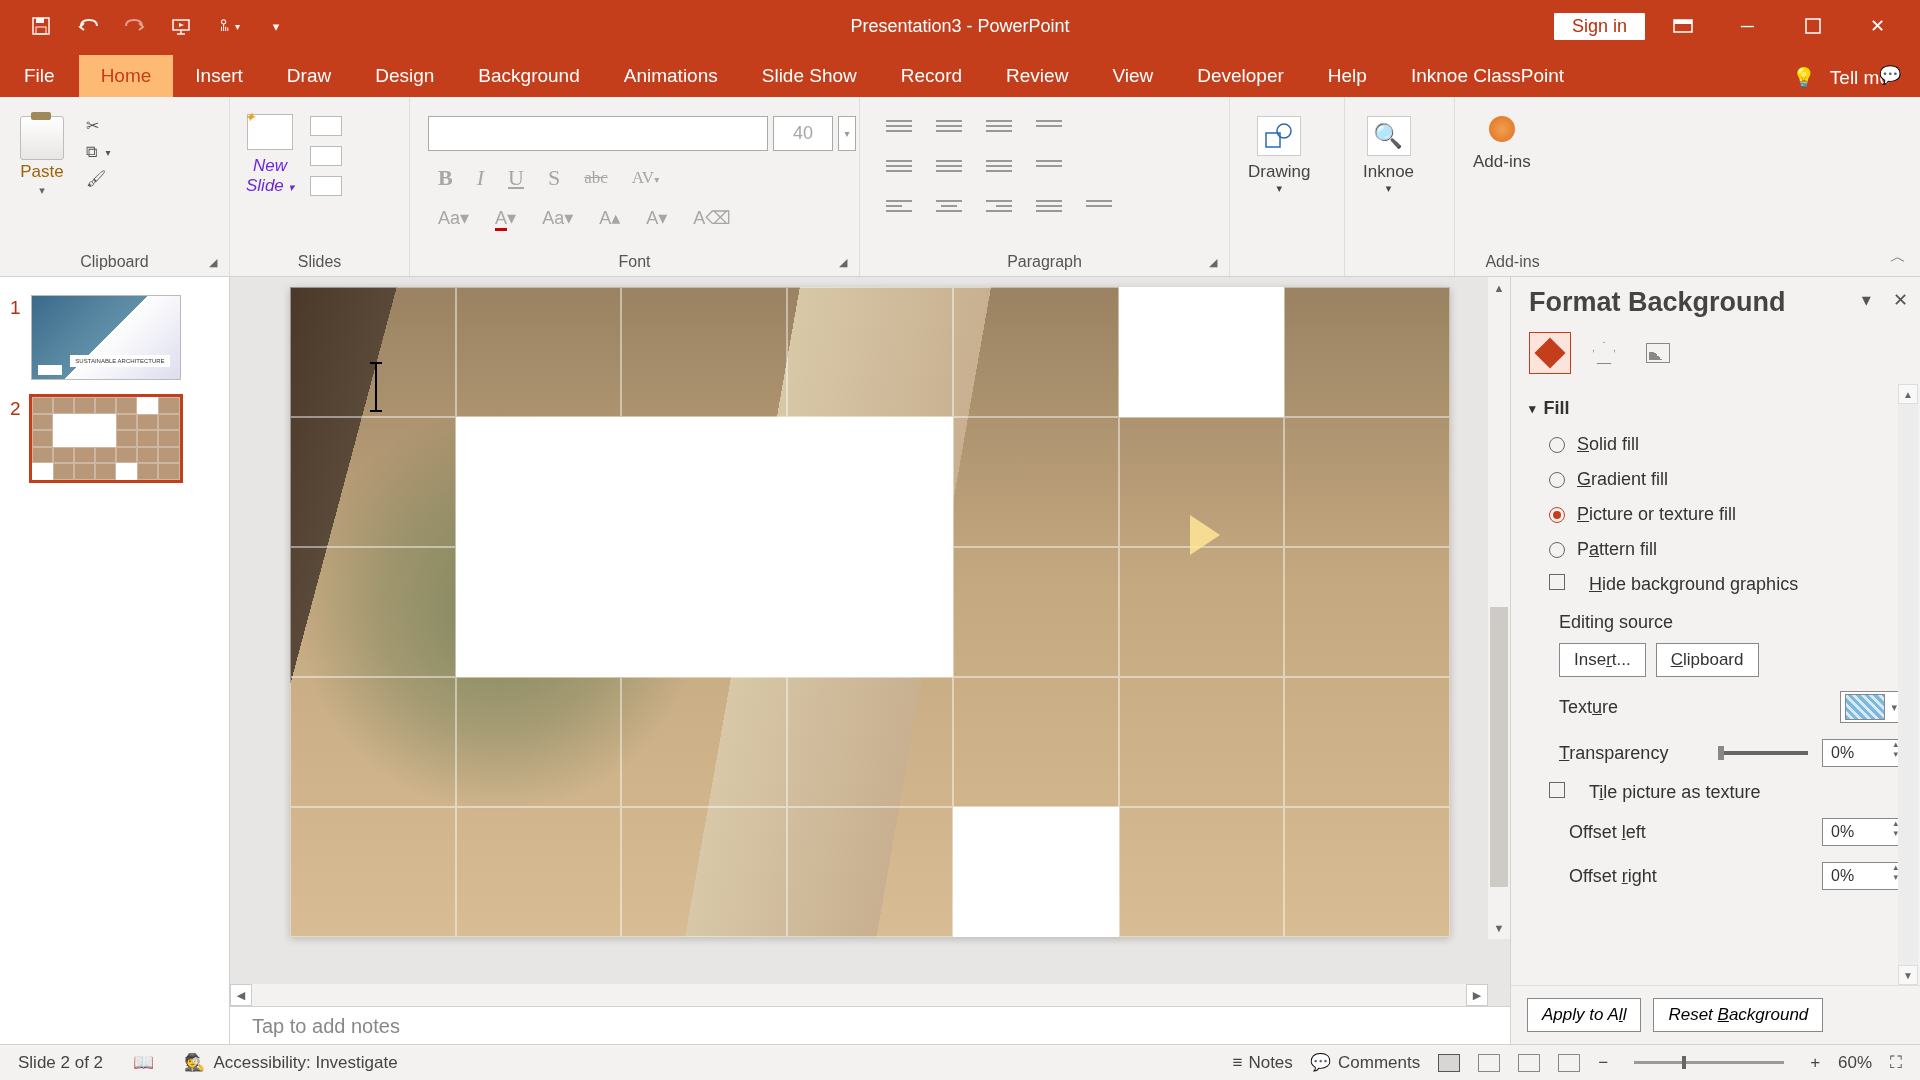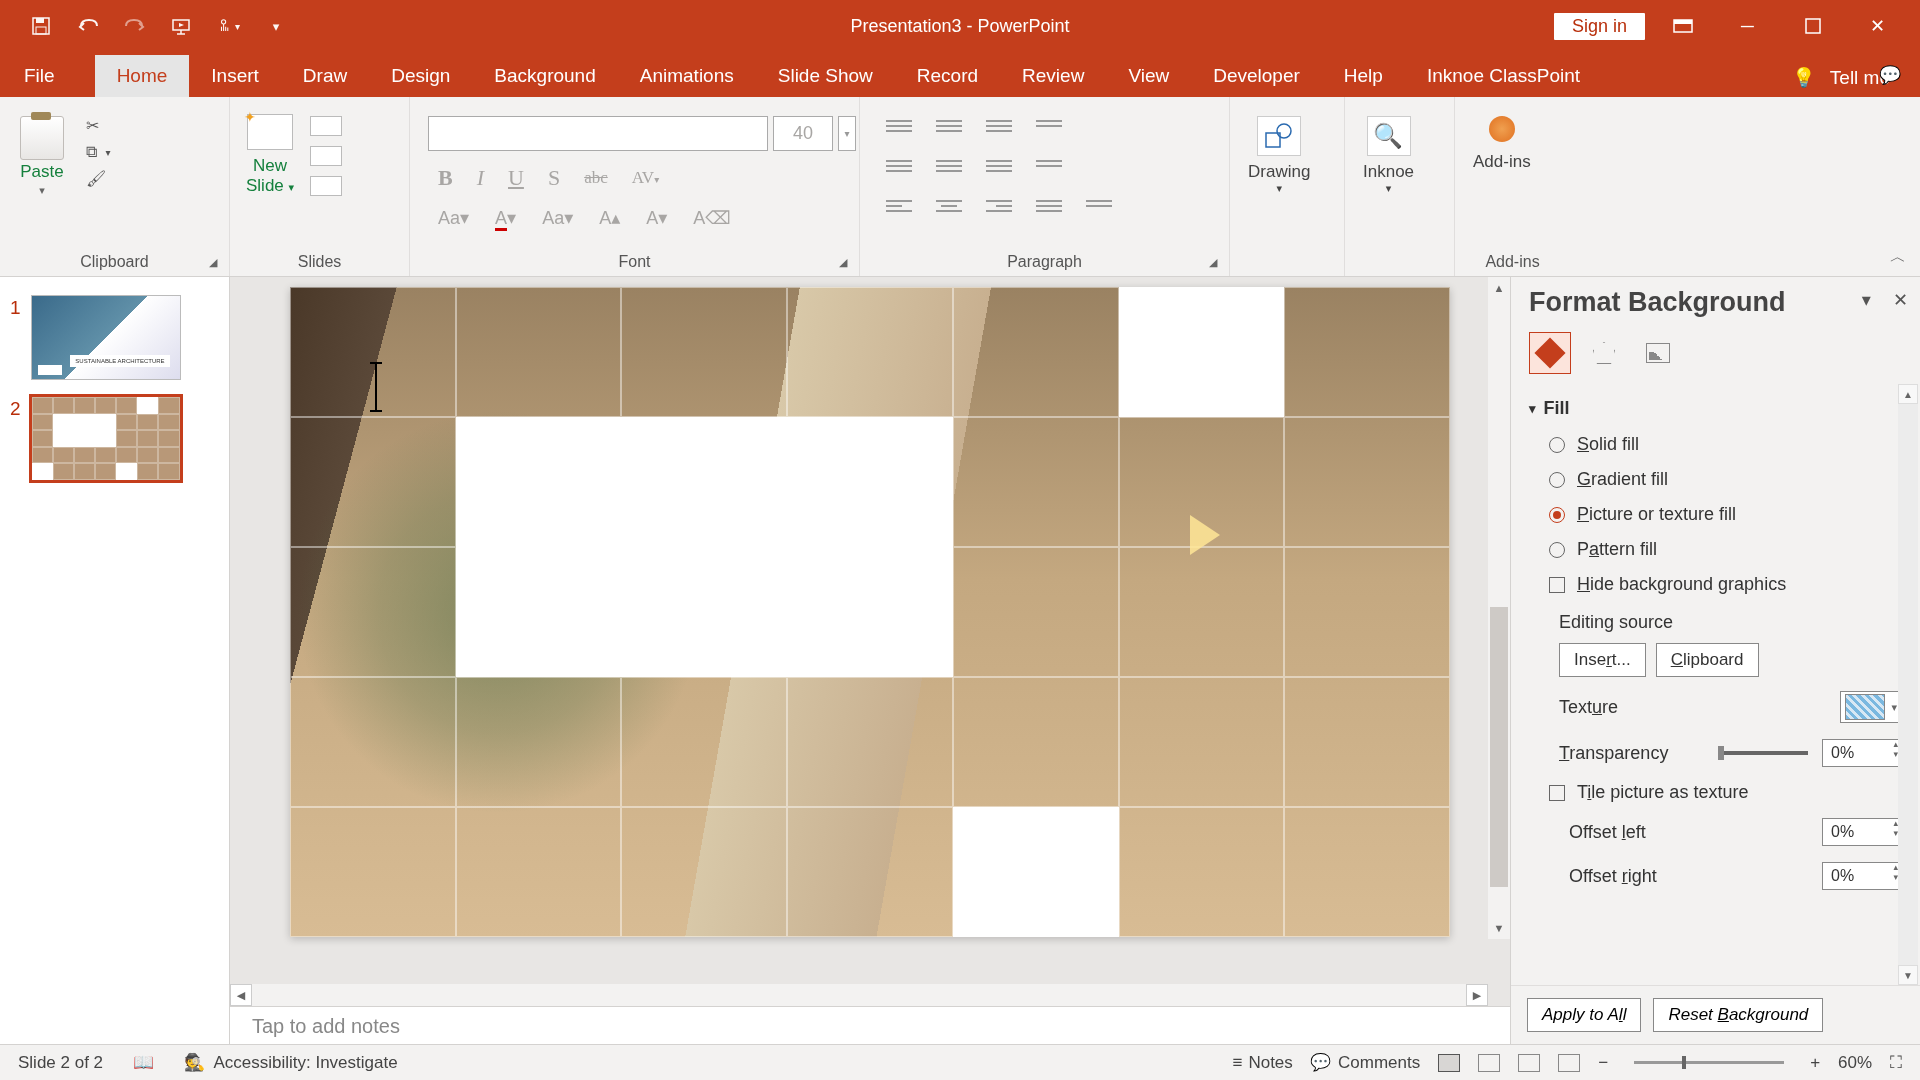--- a/index.html
+++ b/index.html
@@ -11,39 +11,39 @@
 .titlebar .qat-icon { width: 22px; height: 22px; display: flex; align-items: center; justify-content: center; opacity: 0.95; }
 .titlebar .doc-title { position: absolute; left: 50%; transform: translateX(-50%); font-size: 18px; }
 .titlebar .right-controls { position: absolute; right: 0; display: flex; align-items: center; gap: 10px; padding-right: 15px; }
 .signin-btn { background: #fff; color: #b82e0a; padding: 3px 18px; font-size: 18px; border-radius: 1px; }
 .win-btn { width: 55px; height: 24px; display: flex; align-items: center; justify-content: center; font-size: 18px; }
 
 
 .tabbar { height: 45px; background: #c43e1c; display: flex; align-items: flex-end; }
 .tab { padding: 10px 22px; color: #fff; font-size: 19px; cursor: pointer; }
 .tab.file { padding: 10px 24px; }
-.tab.active { background: #e5e5e5; color: #c43e1c; margin-left: 16px; }
+.tab.active { background: #fdba74; color: #c43e1c; }
 .tellme { margin-left: auto; display: flex; align-items: center; gap: 14px; padding: 0 30px 8px 10px; color: #fff; font-size: 19px; }
 
 
 .ribbon { height: 180px; background: #f3f2f1; border-bottom: 1px solid #d4d2d0; display: flex; position: relative; }
 .ribbon-group { border-right: 1px solid #e0dedd; display: flex; flex-direction: column; justify-content: space-between; padding: 8px 0 0 0; }
 .ribbon-group-label { font-size: 16px; color: #555; text-align: center; padding: 4px 0 5px 0; }
 .ribbon-group-body { flex: 1; display: flex; align-items: flex-start; padding: 5px 8px; }
 .dlg-launcher { position: absolute; bottom: 6px; right: 6px; width: 14px; height: 14px; font-size: 11px; color: #666; }
 
 .clipboard-grp { width: 230px; }
 .clipboard-paste { display: flex; flex-direction: column; align-items: center; gap: 2px; padding: 6px 12px 2px; }
 .clipboard-icn { width: 44px; height: 44px; background: linear-gradient(#fff,#e8e6e4); border: 1px solid #c0bcb8; border-radius: 3px; position: relative; }
 .clipboard-icn::before { content:''; position:absolute; top:-5px; left:10px; width:20px; height:8px; background:#a08858; border-radius:2px; }
 .clipboard-side { display: flex; flex-direction: column; gap: 8px; padding: 6px 10px; }
 .clipboard-side > div { display:flex; align-items:center; gap:8px; font-size: 16px; color:#555; }
 
 .slides-grp { width: 180px; }
-.newslide { display:flex; flex-direction:column; align-items:center; padding:4px 8px; color:#15803d; font-size:17px; text-align:center; }
+.newslide { display:flex; flex-direction:column; align-items:center; padding:4px 8px; color:#6d28d9; font-size:17px; text-align:center;font-style:italic; }
 .newslide-icn { width:46px; height:36px; background:#fff; border:1px solid #bbb; position:relative; margin-bottom:6px; }
 .newslide-icn::after { content:'✦'; position:absolute; top:-6px; left:-4px; color:#f0a020; font-size:14px; }
 .slides-right { display:flex; flex-direction:column; gap:10px; padding:6px 8px; }
 .slides-right > div { width:32px; height:20px; border:1px solid #bbb; background:#fff; position:relative; }
 
 .font-grp { width: 450px; position: relative; justify-content: space-between; }
 .font-row1 { display:flex; gap:5px; padding:6px 10px; }
 .font-name { width: 340px; height: 35px; background:#fff; border:1px solid #aaa; }
 .font-size { width: 60px; height: 35px; background:#fff; border:1px solid #aaa; display:flex; align-items:center; justify-content:center; color:#a8a6a4; font-size:18px; }
 .font-row2 { display:flex; gap:24px; padding:8px 20px; align-items:center; }
@@ -122,21 +122,21 @@
 
 .pane-body { flex:1; overflow:hidden; padding:6px 18px; position:relative; font-size:18px; color:#333; }
 .pane-scroll { position:absolute; right:2px; top:0; bottom:0; width:20px; background:#ececec; }
 .pane-scroll-arrow { position:absolute; left:0; right:0; height:20px; display:flex; align-items:center; justify-content:center; color:#666; font-size:10px; background:#f8f8f8; border:1px solid #ddd; }
 
 .section-hdr { display:flex; align-items:center; gap:8px; padding:8px 0; font-weight:600; font-size:18px; cursor:pointer; }
 .radio-row { display:flex; align-items:center; gap:12px; padding:7px 0 7px 20px; }
 .radio { width:16px; height:16px; border:1.5px solid #666; border-radius:50%; position:relative; }
 .radio.checked { border-color:#c43e1c; }
 .radio.checked::after { content:''; position:absolute; inset:3px; background:#c43e1c; border-radius:50%; }
-.check-row { display:flex; align-items:center; gap:12px; padding:7px 0 7px 20px; }
+.check-row { display:flex; gap:24px; padding:7px 0 7px 20px; }
 .checkbox { width:16px; height:16px; border:1.5px solid #666; }
 .ul-span { text-decoration: underline; }
 
 .subhdr { padding:10px 0 6px 30px; font-size:18px; color:#333; }
 .btn-row { display:flex; gap:10px; padding:4px 0 6px 30px; }
 .pane-btn { background:#fff; border:1px solid #888; padding:6px 14px; font-size:17px; }
 .field-row { display:flex; align-items:center; justify-content:space-between; padding:8px 0 8px 30px; }
 .field-label { font-size:18px; }
 .texture-swatch { width:40px; height:26px; background: repeating-linear-gradient(45deg,#7ab8e0,#7ab8e0 3px,#d8e8f4 3px,#d8e8f4 6px); border:1px solid #888; }
 .texture-dd { display:flex; align-items:center; border:1px solid #888; background:#fff; padding:2px 4px; gap:6px; }
@@ -237,21 +237,21 @@
   </div>
   <div style="position:absolute;right:18px;top:64px;color:#fff;font-size:18px">💬</div>
 </div>
 
 <div class="ribbon">
 
   <div class="ribbon-group clipboard-grp" style="position:relative">
     <div class="ribbon-group-body">
       <div class="clipboard-paste">
         <div class="clipboard-icn"></div>
-        <span style="color:#15803d;font-size:17px">Paste</span>
+        <span style="color:#a16207;font-size:17px">Paste</span>
         <span style="font-size:11px;color:#666">▾</span>
       </div>
       <div class="clipboard-side">
         <div>
             <span>✂</span>
           </div>
         <div>
             <span>⧉</span>
             <span style="font-size:10px">▾</span>
           </div>

